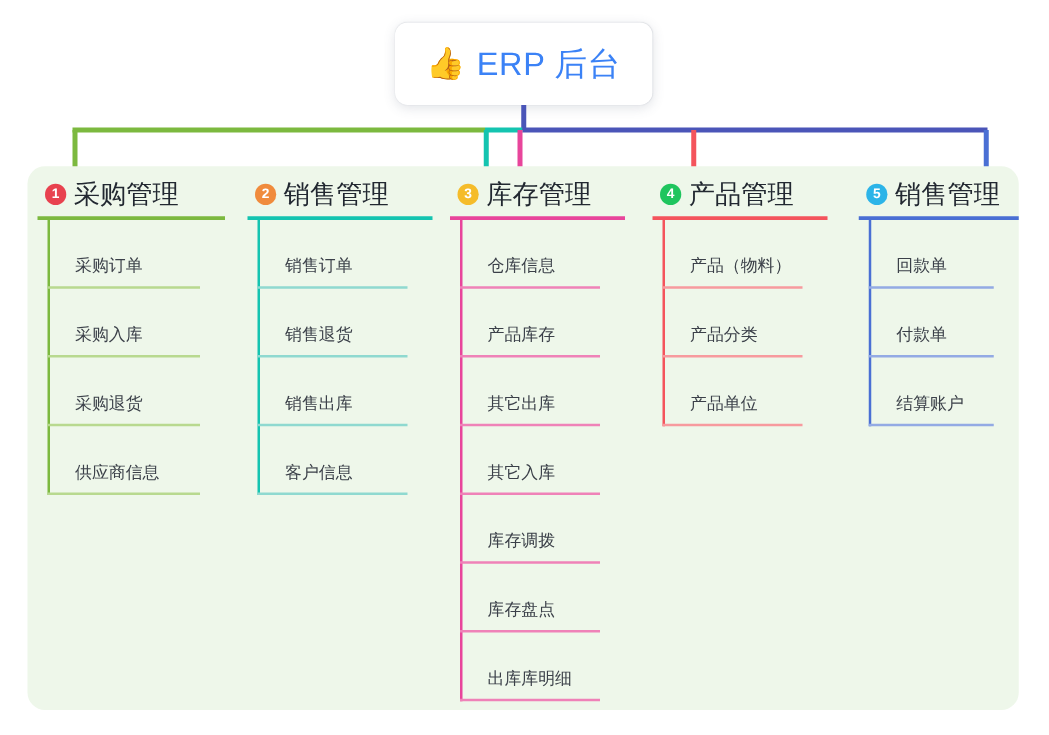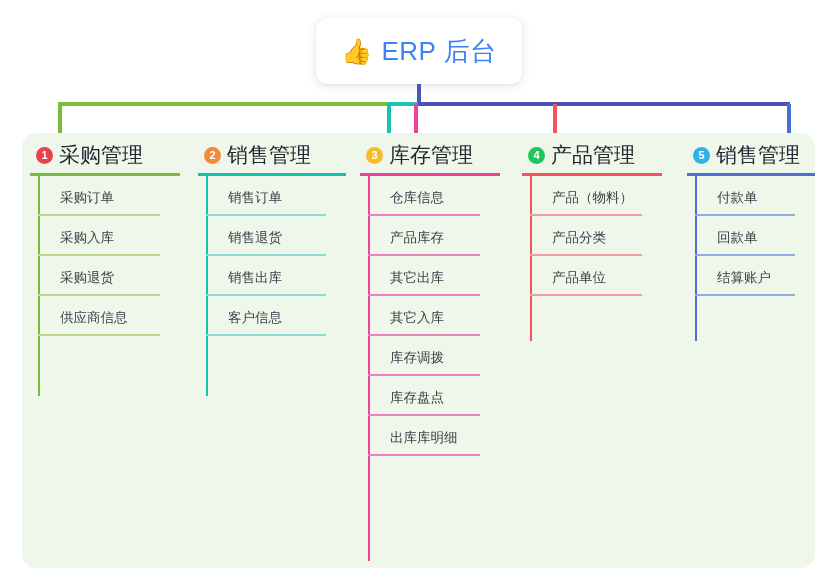--- a/index.html
+++ b/index.html
@@ -71,21 +71,21 @@
   
   .stem {
     position: absolute;
     width: 2px;
     left: 8px;
   }
 
   .items { position: relative; padding-left: 8px; }
   .item {
     position: relative;
-    height: 40px;
+    height: 55px;
     font-family: Liberation Serif, serif;
   }
   .item-label {
     position: absolute;
     left: 22px; bottom: 9px;
     font-size: 13.5px; color: #3b4049;
     white-space: nowrap;
   }
   .item-rule {
     position: absolute;
@@ -234,28 +234,28 @@
       </div>
       <div class="column" style="left: 687px; width: 128px;">
         <div class="col-head">
           <span class="badge" style="background: rgb(44, 180, 232);">5</span>
           <span class="col-title">销售管理</span>
         </div>
         <div class="head-rule" style="background: rgb(74, 111, 212); width: 128px;"></div>
         <div class="items">
           <div class="stem" style="background: rgb(74, 111, 212); top: 0px; height: 165px;"></div>
           <div class="item">
+            <span class="item-label">回款单</span>
+            <div class="item-rule" style="background: rgb(147, 170, 228); width: 100px;"></div>
+          </div>
+          <div class="item">
             <span class="item-label">付款单</span>
             <div class="item-rule" style="background: rgb(147, 170, 228); width: 100px;"></div>
           </div>
           <div class="item">
-            <span class="item-label">回款单</span>
-            <div class="item-rule" style="background: rgb(147, 170, 228); width: 100px;"></div>
-          </div>
-          <div class="item">
             <span class="item-label">结算账户</span>
             <div class="item-rule" style="background: rgb(147, 170, 228); width: 100px;"></div>
           </div>
         </div>
       </div>
     </div>
 
 </div>
 
 </body></html>

